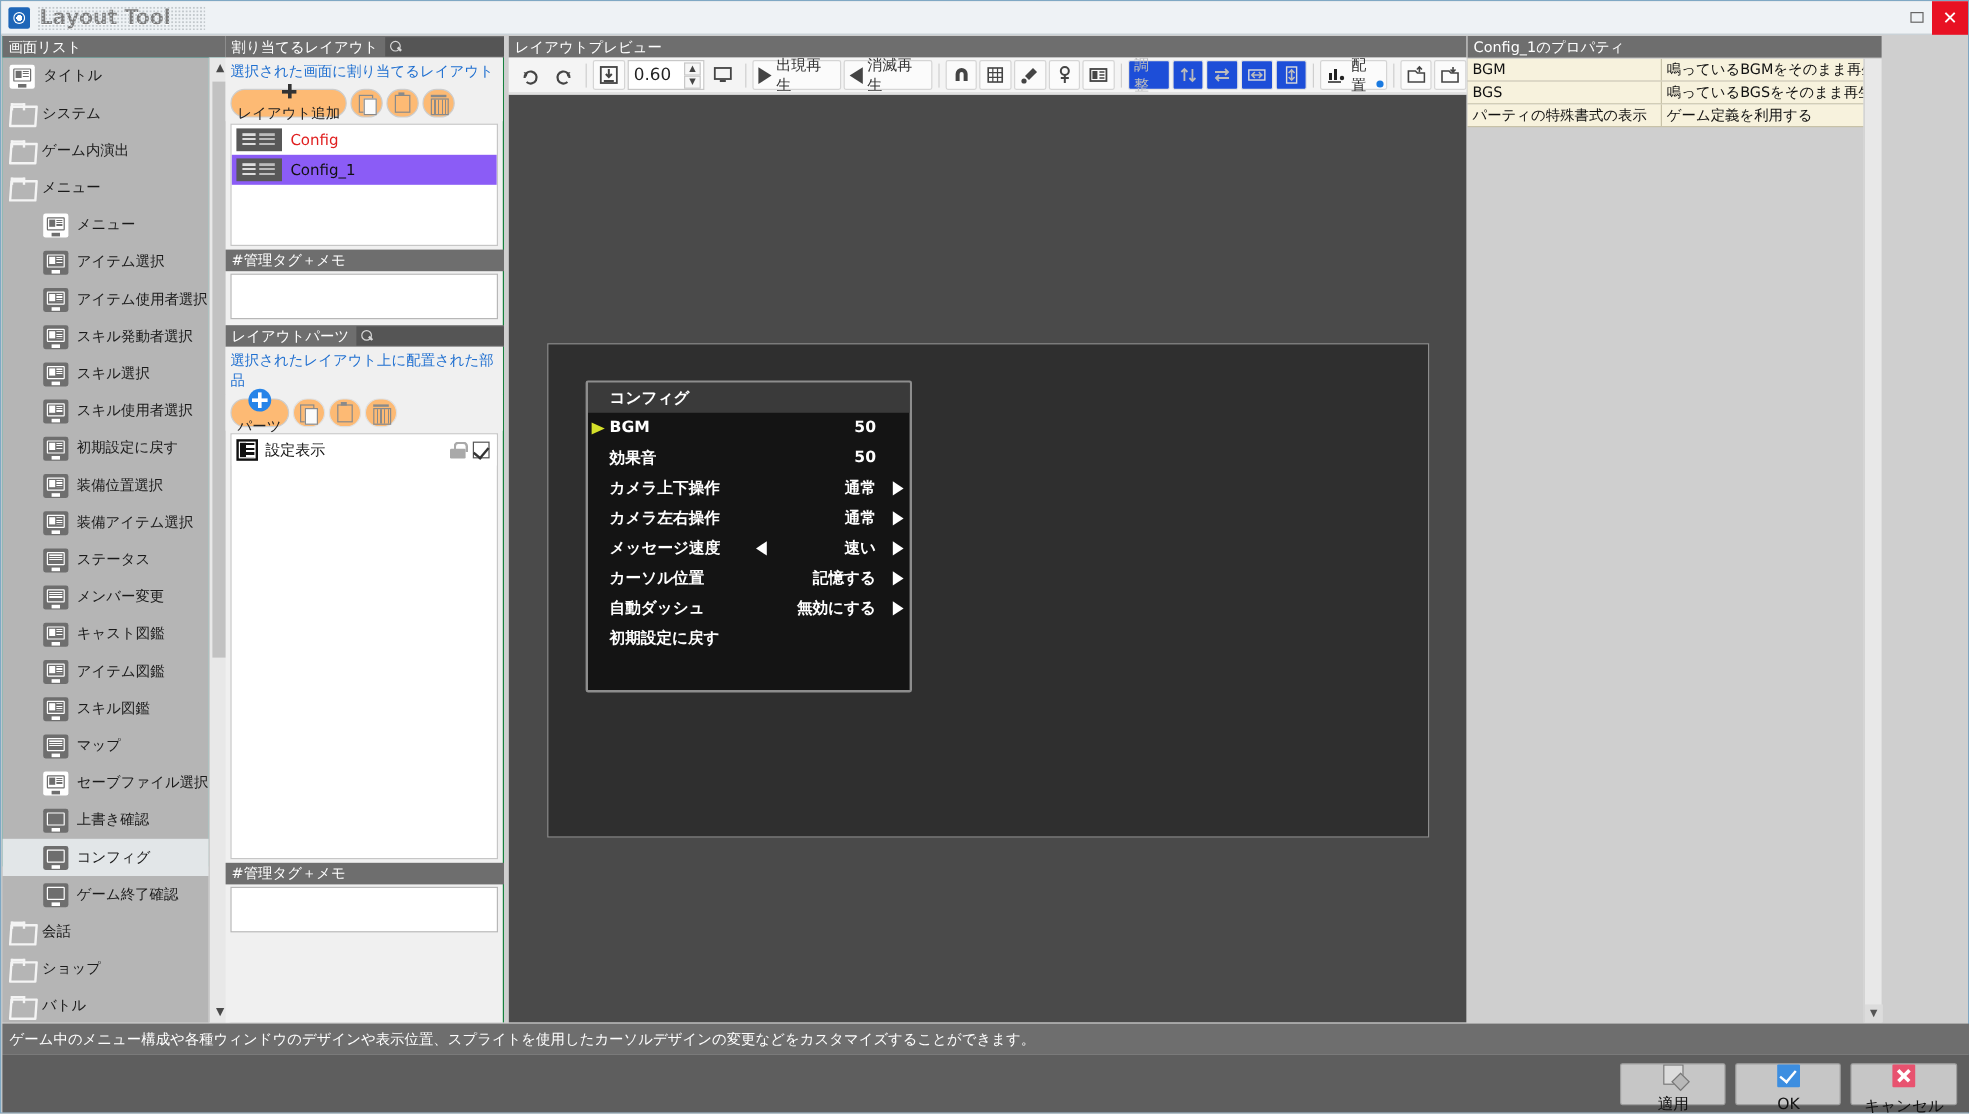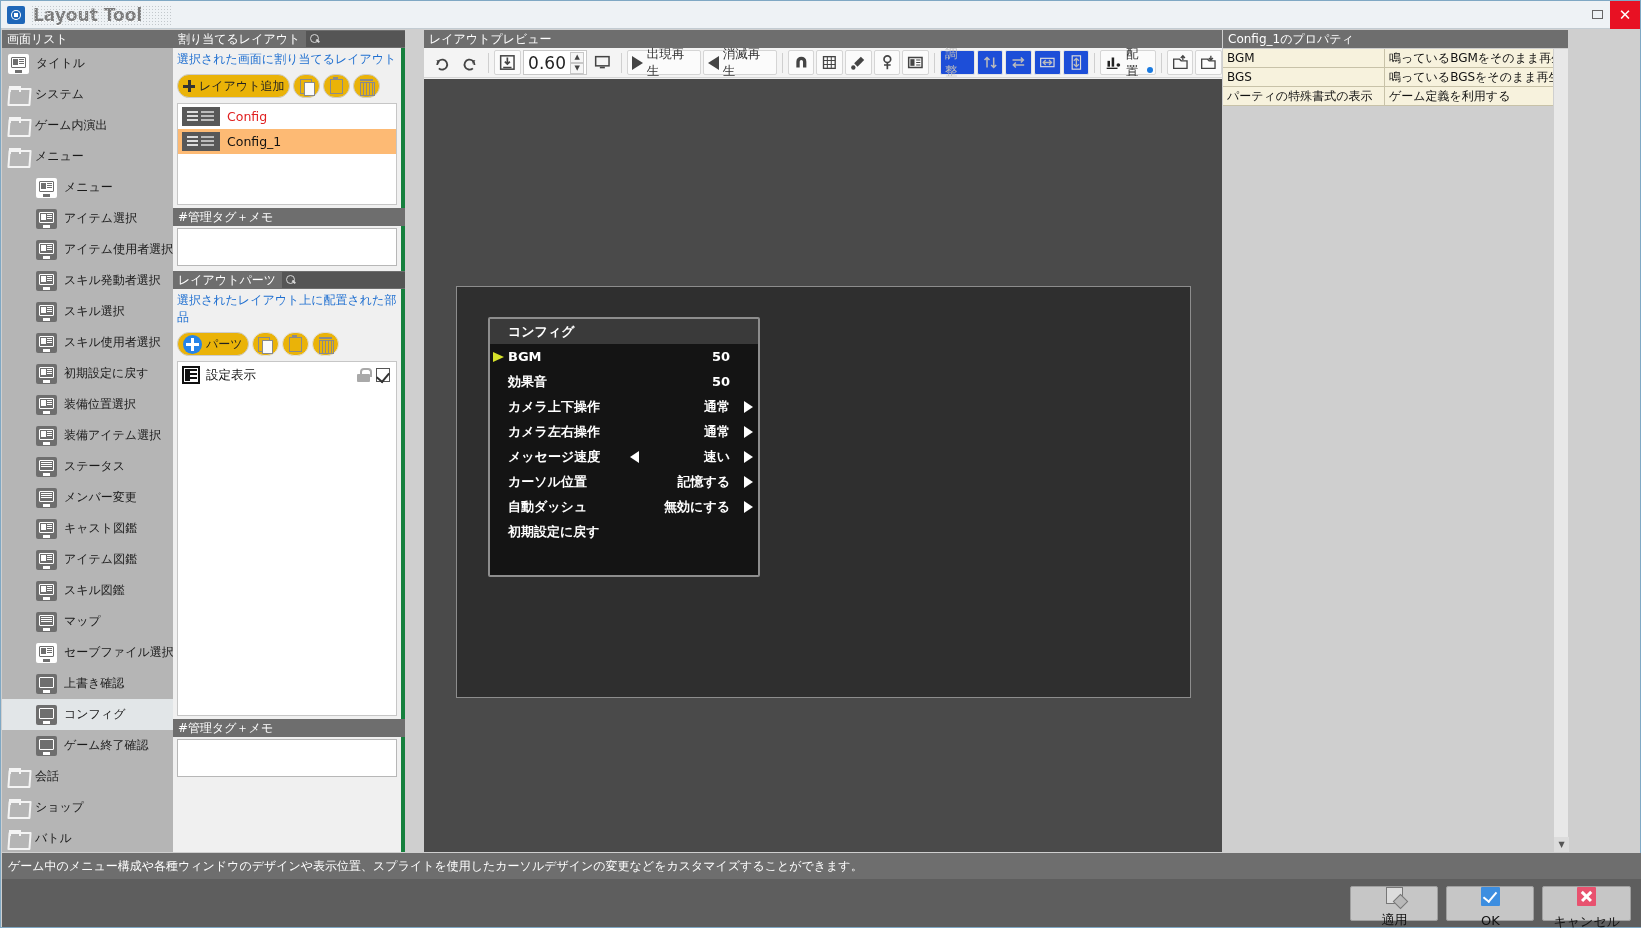--- a/index.html
+++ b/index.html
@@ -156,33 +156,33 @@
     color: #4a4a4a; font-size: 9px; background: #e8e8e8;
   }
   .sbtn.bottom { position: absolute; bottom: 0; }
   #leftscroll .thumb {
     position: absolute; left: 2px; top: 20px; width: 13px; height: 480px;
     background: #c2c2c2;
   }
 
   
   #midpanel {
-    position: absolute; left: 172px; top: 29px; width: 232px; height: 822px;
-    background: #f0f0f0; border-right: 4px solid #15803d;
+    position: absolute; left: 187px; top: 29px; width: 232px; height: 822px;
+    background: #f0f0f0; border-right: 1px solid #15803d;
   }
   .subtitle {
     color: #1f6fd0; font-size: 12px; padding: 3px 0 3px 4px;
     background: #f0f0f0;
   }
   .btnrow { display: flex; align-items: center; gap: 3px; padding: 3px 4px; background: #f0f0f0; }
   .tbtn {
     height: 24px; min-width: 27px; padding: 0 5px;
-    background: #eab308; border: 1px solid #cdcdcd; border-radius: 12px;
+    background: #fdba74; border: 1px solid #cdcdcd; border-radius: 12px;
     display: flex; align-items: center; justify-content: center; gap: 4px;
-    font-size: 12px; color: #222;
+    font-size: 12px; color: #222; flex-direction: column;
   }
   .tbtn.dim { color: #bdbdbd; border-color: #e0e0e0; }
   .plus {
     width: 12px; height: 12px; position: relative; flex: none;
   }
   .plus::before { content:""; position:absolute; left:5px; top:0; width:3px; height:12px; background:#333; }
   .plus::after  { content:""; position:absolute; left:0; top:5px; width:12px; height:3px; background:#333; }
   .circplus {
     width: 19px; height: 19px; border-radius: 50%; background: #2684e8; position: relative; flex: none;
   }
@@ -221,21 +221,21 @@
   }
 
   .listbox {
     background: #ffffff; border: 1px solid #c6c6c6; margin: 2px 4px;
     overflow: hidden;
   }
   .lyrow {
     height: 25px; display: flex; align-items: center; padding-left: 4px; gap: 7px;
     font-size: 12.5px; color: #111;
   }
-  .lyrow.alt { background: #fdba74; }
+  .lyrow.alt { background: #8b5cf6; }
   .lyrow.red { color: #e02020; }
   .thumbimg {
     width: 38px; height: 19px; background: #585858; flex: none; position: relative;
   }
   .thumbimg::before {
     content:""; position:absolute; left:5px; top:4px; width:11px; height:11px;
     background: repeating-linear-gradient(to bottom,#ddd 0 2px,#585858 2px 4px);
   }
   .thumbimg::after {
     content:""; position:absolute; left:19px; top:4px; width:13px; height:11px;
@@ -296,21 +296,21 @@
     font-size: 12px; color: #333; position: relative;
   }
   .ptb.flat { background: transparent; border-color: transparent; }
   .ptb.disabled { color: #bcbcbc; border-color: #e4e4e4; background:#1d4ed8; }
   .ptb.lbl { font-size: 12.5px; }
   .sep { width: 1px; height: 20px; background: #cfcfcf; margin: 0 3px; }
   .zoomfield {
     height: 25px; display: flex; align-items: center;
     background: #ffffff; border: 1px solid #c8c8c8; padding: 0 2px 0 4px;
   }
-  .zoomfield .num { font-size: 17px; color: #222; min-width: 40px; }
+  .zoomfield .num { font-size: 14px; color: #222; min-width: 40px; }
   .spin { display: flex; flex-direction: column; margin-left: 2px; }
   .spin div {
     width: 14px; height: 11px; border: 1px solid #c8c8c8; background: #f6f6f6;
     font-size: 7px; line-height: 9px; text-align: center; color: #444;
   }
   .tri-r { width:0;height:0;border-left:11px solid #444;border-top:7px solid transparent;border-bottom:7px solid transparent; }
   .tri-l { width:0;height:0;border-right:11px solid #444;border-top:7px solid transparent;border-bottom:7px solid transparent; }
   .bluedot {
     position:absolute; right:2px; bottom:1px; width:6px;height:6px;border-radius:50%;
     background:#1a7ae0;

